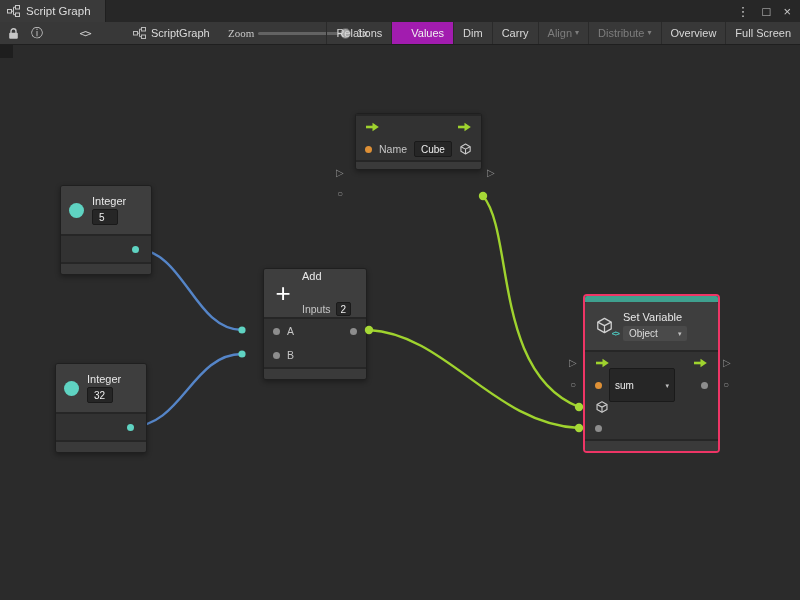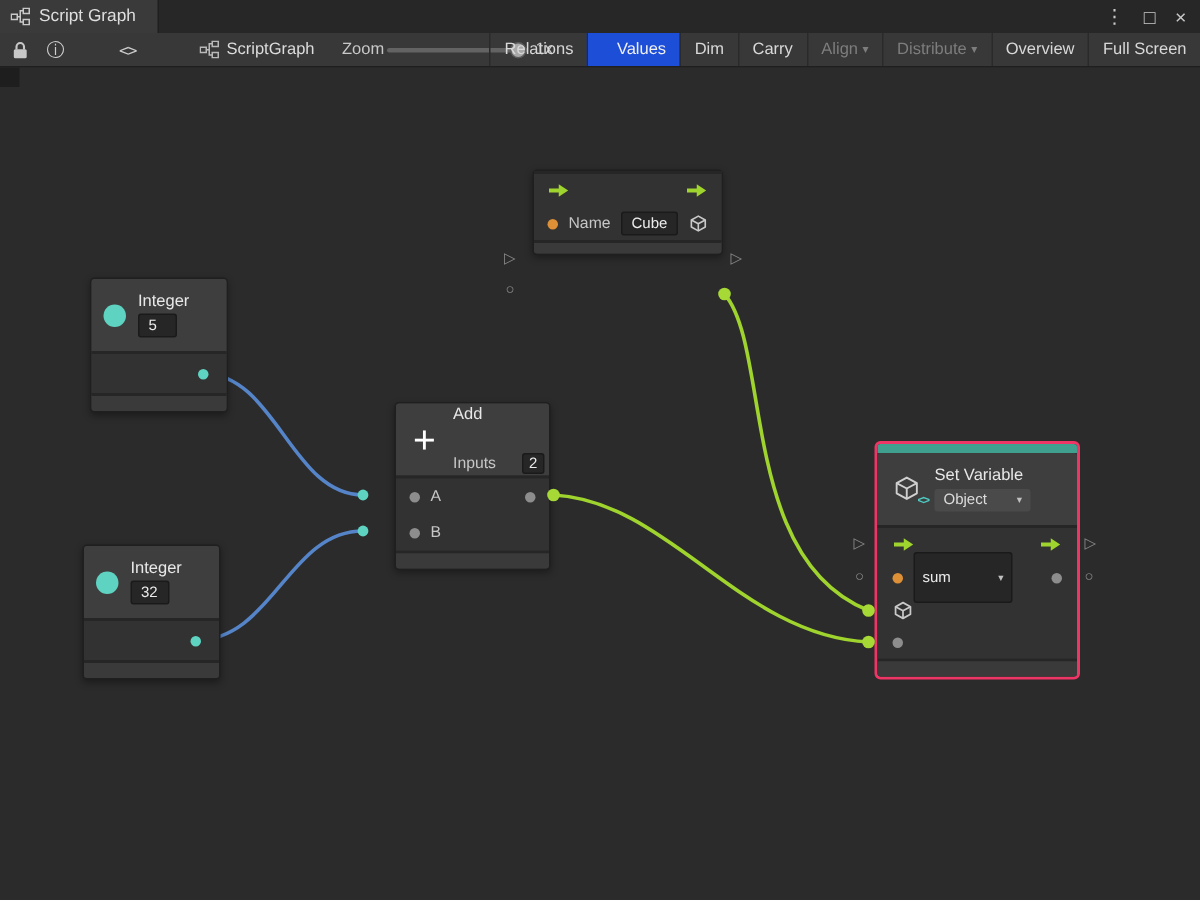--- a/index.html
+++ b/index.html
@@ -16,28 +16,28 @@
     color:#c9c9c9; font-size:13px; }
   .titlebar-right span { cursor:default; }
 
   
   .toolbar { position:absolute; left:0; top:22px; width:800px; height:23px; background:#383838;
     border-bottom:1px solid #1f1f1f; color:#d4d4d4; font-size:11px; }
   .tb-abs { position:absolute; top:0; height:22px; display:flex; align-items:center; }
   .icon-btn { justify-content:center; color:#cfcfcf; }
   .code-glyph { font-family:"DejaVu Sans Mono",monospace; font-size:11px; letter-spacing:-1px; }
   .graph-label { gap:5px; color:#dcdcdc; }
-  .zoom-label { color:#c8c8c8; }
+  .zoom-label { color:#c8c8c8;font-family:Liberation Serif, serif; }
   .slider-track { position:absolute; left:258px; top:10px; width:94px; height:3px; background:#636363; border-radius:2px; }
   .slider-handle { position:absolute; left:340px; top:6px; width:11px; height:11px; border-radius:50%;
     background:#a8a8a8; border:1px solid #5a5a5a; }
   .tb-buttons { position:absolute; right:0; top:0; height:22px; display:flex; }
   .tbtn { display:flex; align-items:center; gap:3px; padding:0 9px; border-left:1px solid #2a2a2a;
     color:#d8d8d8; white-space:nowrap; }
-  .tbtn.active { background:#1d4ed8; color:#f0f0f0;padding-left:19px; }
+  .tbtn.active { background:#a21caf; color:#f0f0f0;padding-left:19px; }
   .tbtn.disabled { color:#7d7d7d; }
   .tbtn .caret { font-size:8px; line-height:1; }
 
   
   .canvas { position:absolute; left:0; top:45px; width:800px; height:555px; background:#2b2b2b; }
   .corner { position:absolute; left:0; top:45px; width:13px; height:13px; background:#1e1e1e; }
   svg.layer { position:absolute; left:0; top:0; width:800px; height:600px; pointer-events:none; }
   .wires { z-index:1; } .dots { z-index:3; }
 
   
@@ -194,21 +194,21 @@
       <div class="dot teal"></div>
     </div>
     <div class="n-foot" style="height:12px;"></div>
   </div>
 
   <div class="node" style="left:263px; top:268px; width:104px;">
     <div class="n-head" style="height:48px; padding:0 8px; gap:8px;">
       <span class="plus">+</span>
       <div>
         <div class="n-title">Add</div>
-        <div class="prow" style="gap:17px; margin-top:20px;">
+        <div class="prow" style="gap:5px; margin-top:20px;">
           <span class="plabel">Inputs</span>
           <div class="vbox" style="height:14px; padding:0 4px;">
             <span>2</span>
             </div>
         </div>
       </div>
     </div>
     <div class="n-body">
       <div class="prow" style="height:24px; padding:0 9px;">
         <div class="dot gray"></div>

